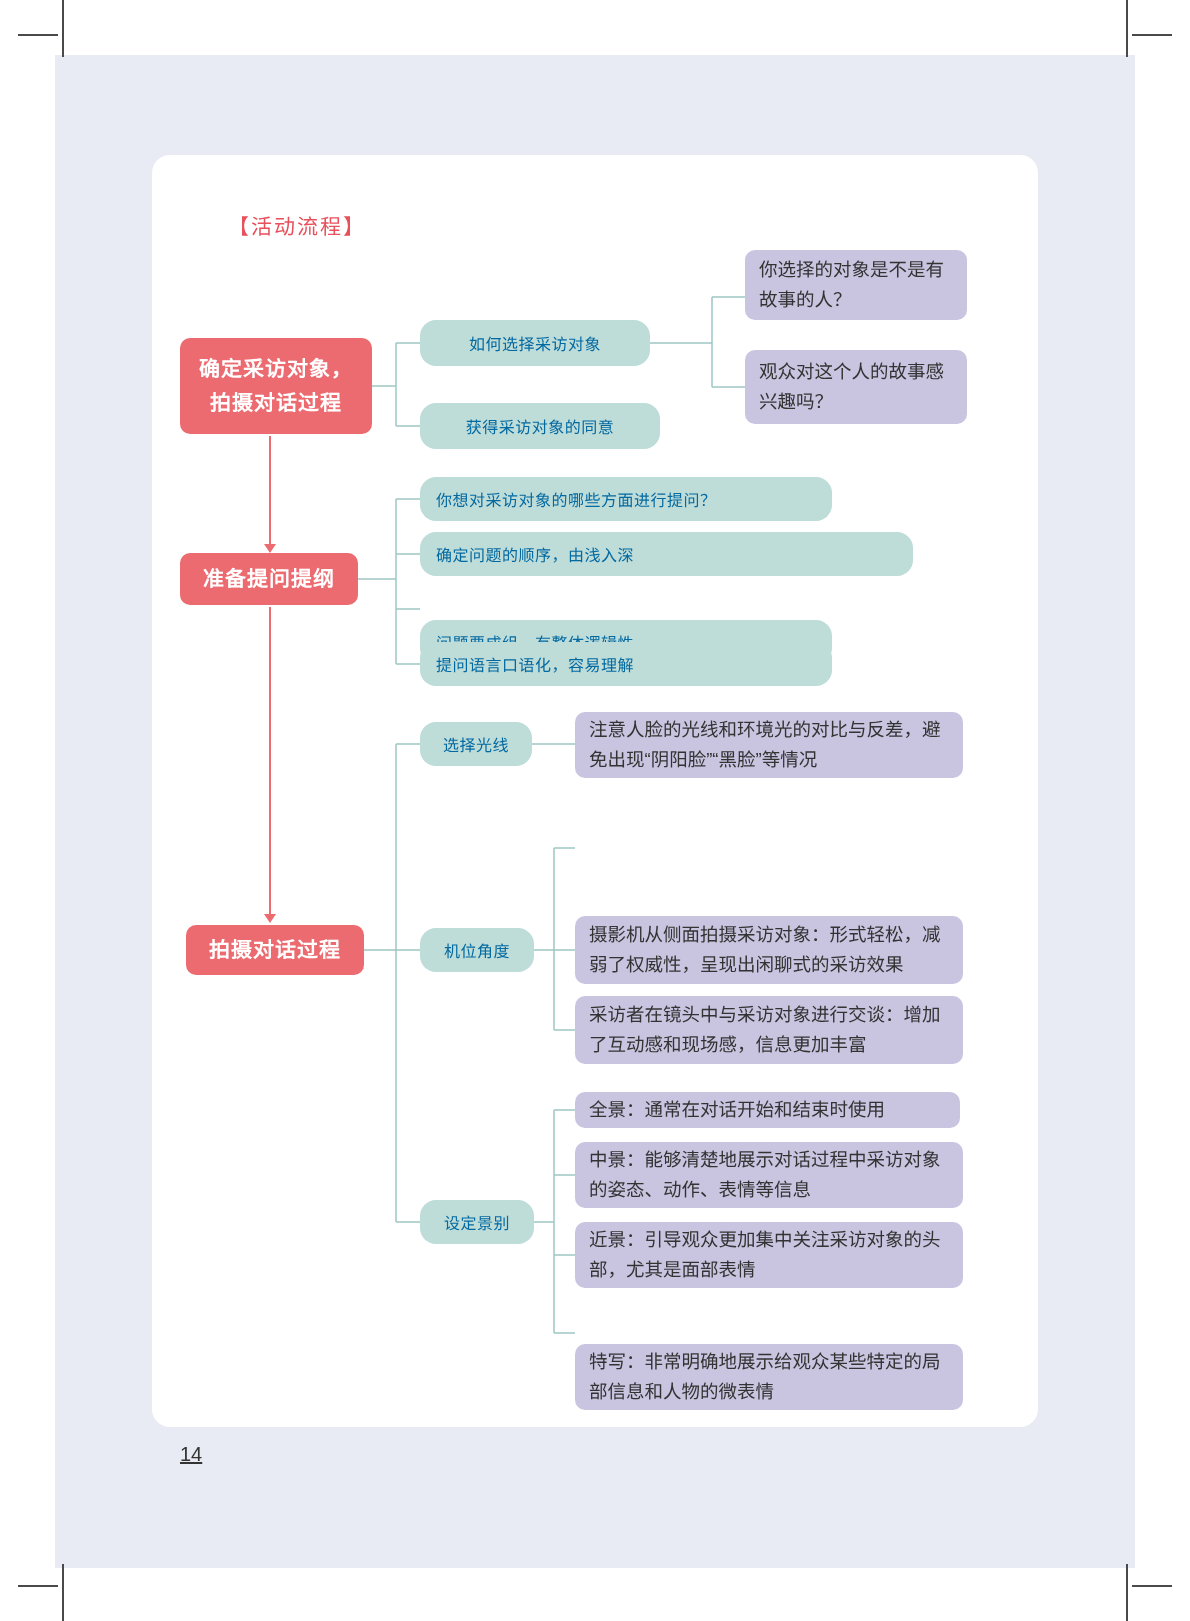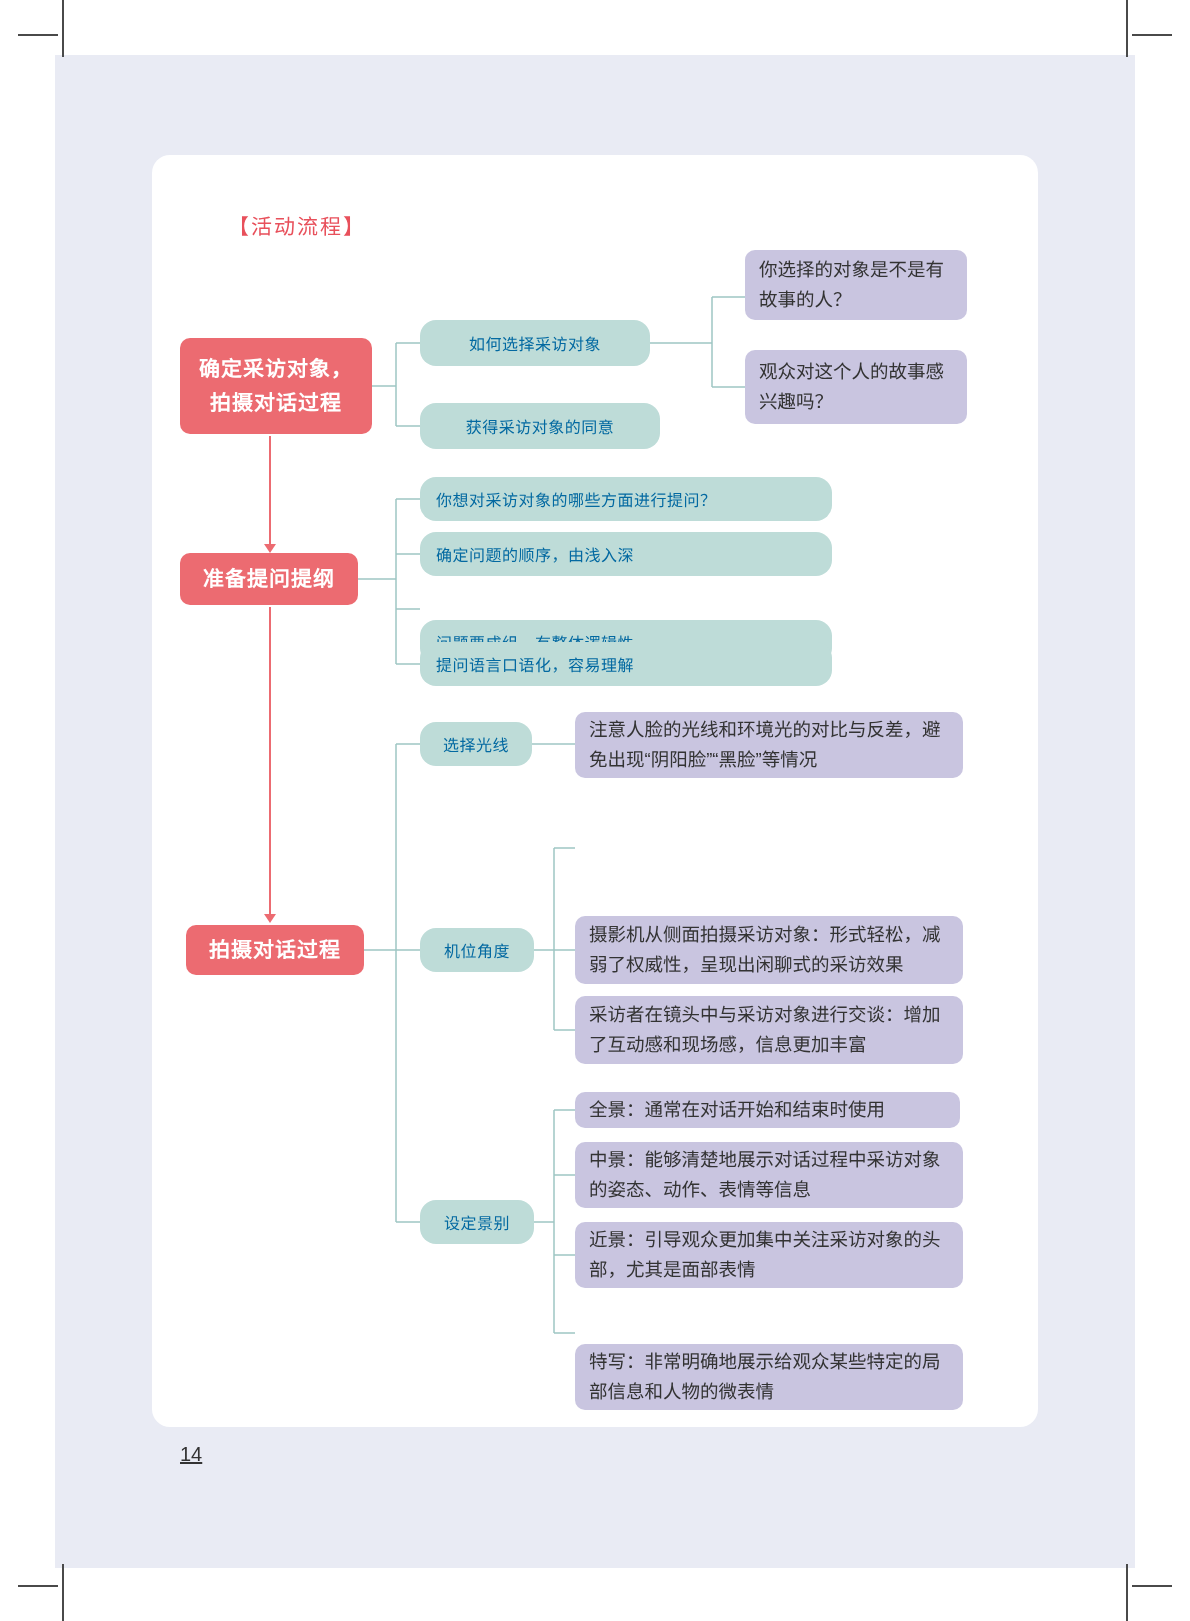--- a/index.html
+++ b/index.html
@@ -144,21 +144,21 @@
   <div class="stage" style="left:180px;top:553px;width:178px;height:52px">准备提问提纲</div>
   <div class="stage" style="left:186px;top:925px;width:178px;height:50px">拍摄对话过程</div>
 
   <div class="branch center" style="left:420px;top:320px;width:230px;height:46px">如何选择采访对象</div>
   <div class="branch center" style="left:420px;top:403px;width:240px;height:46px">获得采访对象的同意</div>
 
   <div class="leaf" style="left:745px;top:250px;width:222px;height:70px">你选择的对象是不是有故事的人？</div>
   <div class="leaf" style="left:745px;top:350px;width:222px;height:74px">观众对这个人的故事感兴趣吗？</div>
 
   <div class="branch pad" style="left:420px;top:477px;width:412px;height:44px">你想对采访对象的哪些方面进行提问？</div>
-  <div class="branch pad" style="left:420px;top:532px;width:412px;height:44px">确定问题的顺序，由浅入深</div>
+  <div class="branch pad" style="left:420px;top:532px;width:493px;height:44px">确定问题的顺序，由浅入深</div>
   <div class="branch pad" style="left:420px;top:620px;width:412px;height:44px">问题要成组，有整体逻辑性</div>
   <div class="branch pad" style="left:420px;top:642px;width:412px;height:44px">提问语言口语化，容易理解</div>
 
   <div class="branch center" style="left:420px;top:722px;width:112px;height:44px">选择光线</div>
   <div class="branch center" style="left:420px;top:928px;width:114px;height:44px">机位角度</div>
   <div class="branch center" style="left:420px;top:1200px;width:114px;height:44px">设定景别</div>
 
   <div class="leaf" style="left:575px;top:712px;width:388px;height:66px">注意人脸的光线和环境光的对比与反差，避免出现“阴阳脸”“黑脸”等情况</div>
 
   <div class="leaf" style="left:575px;top:916px;width:388px;height:68px">摄影机从侧面拍摄采访对象：形式轻松，减弱了权威性，呈现出闲聊式的采访效果</div>

